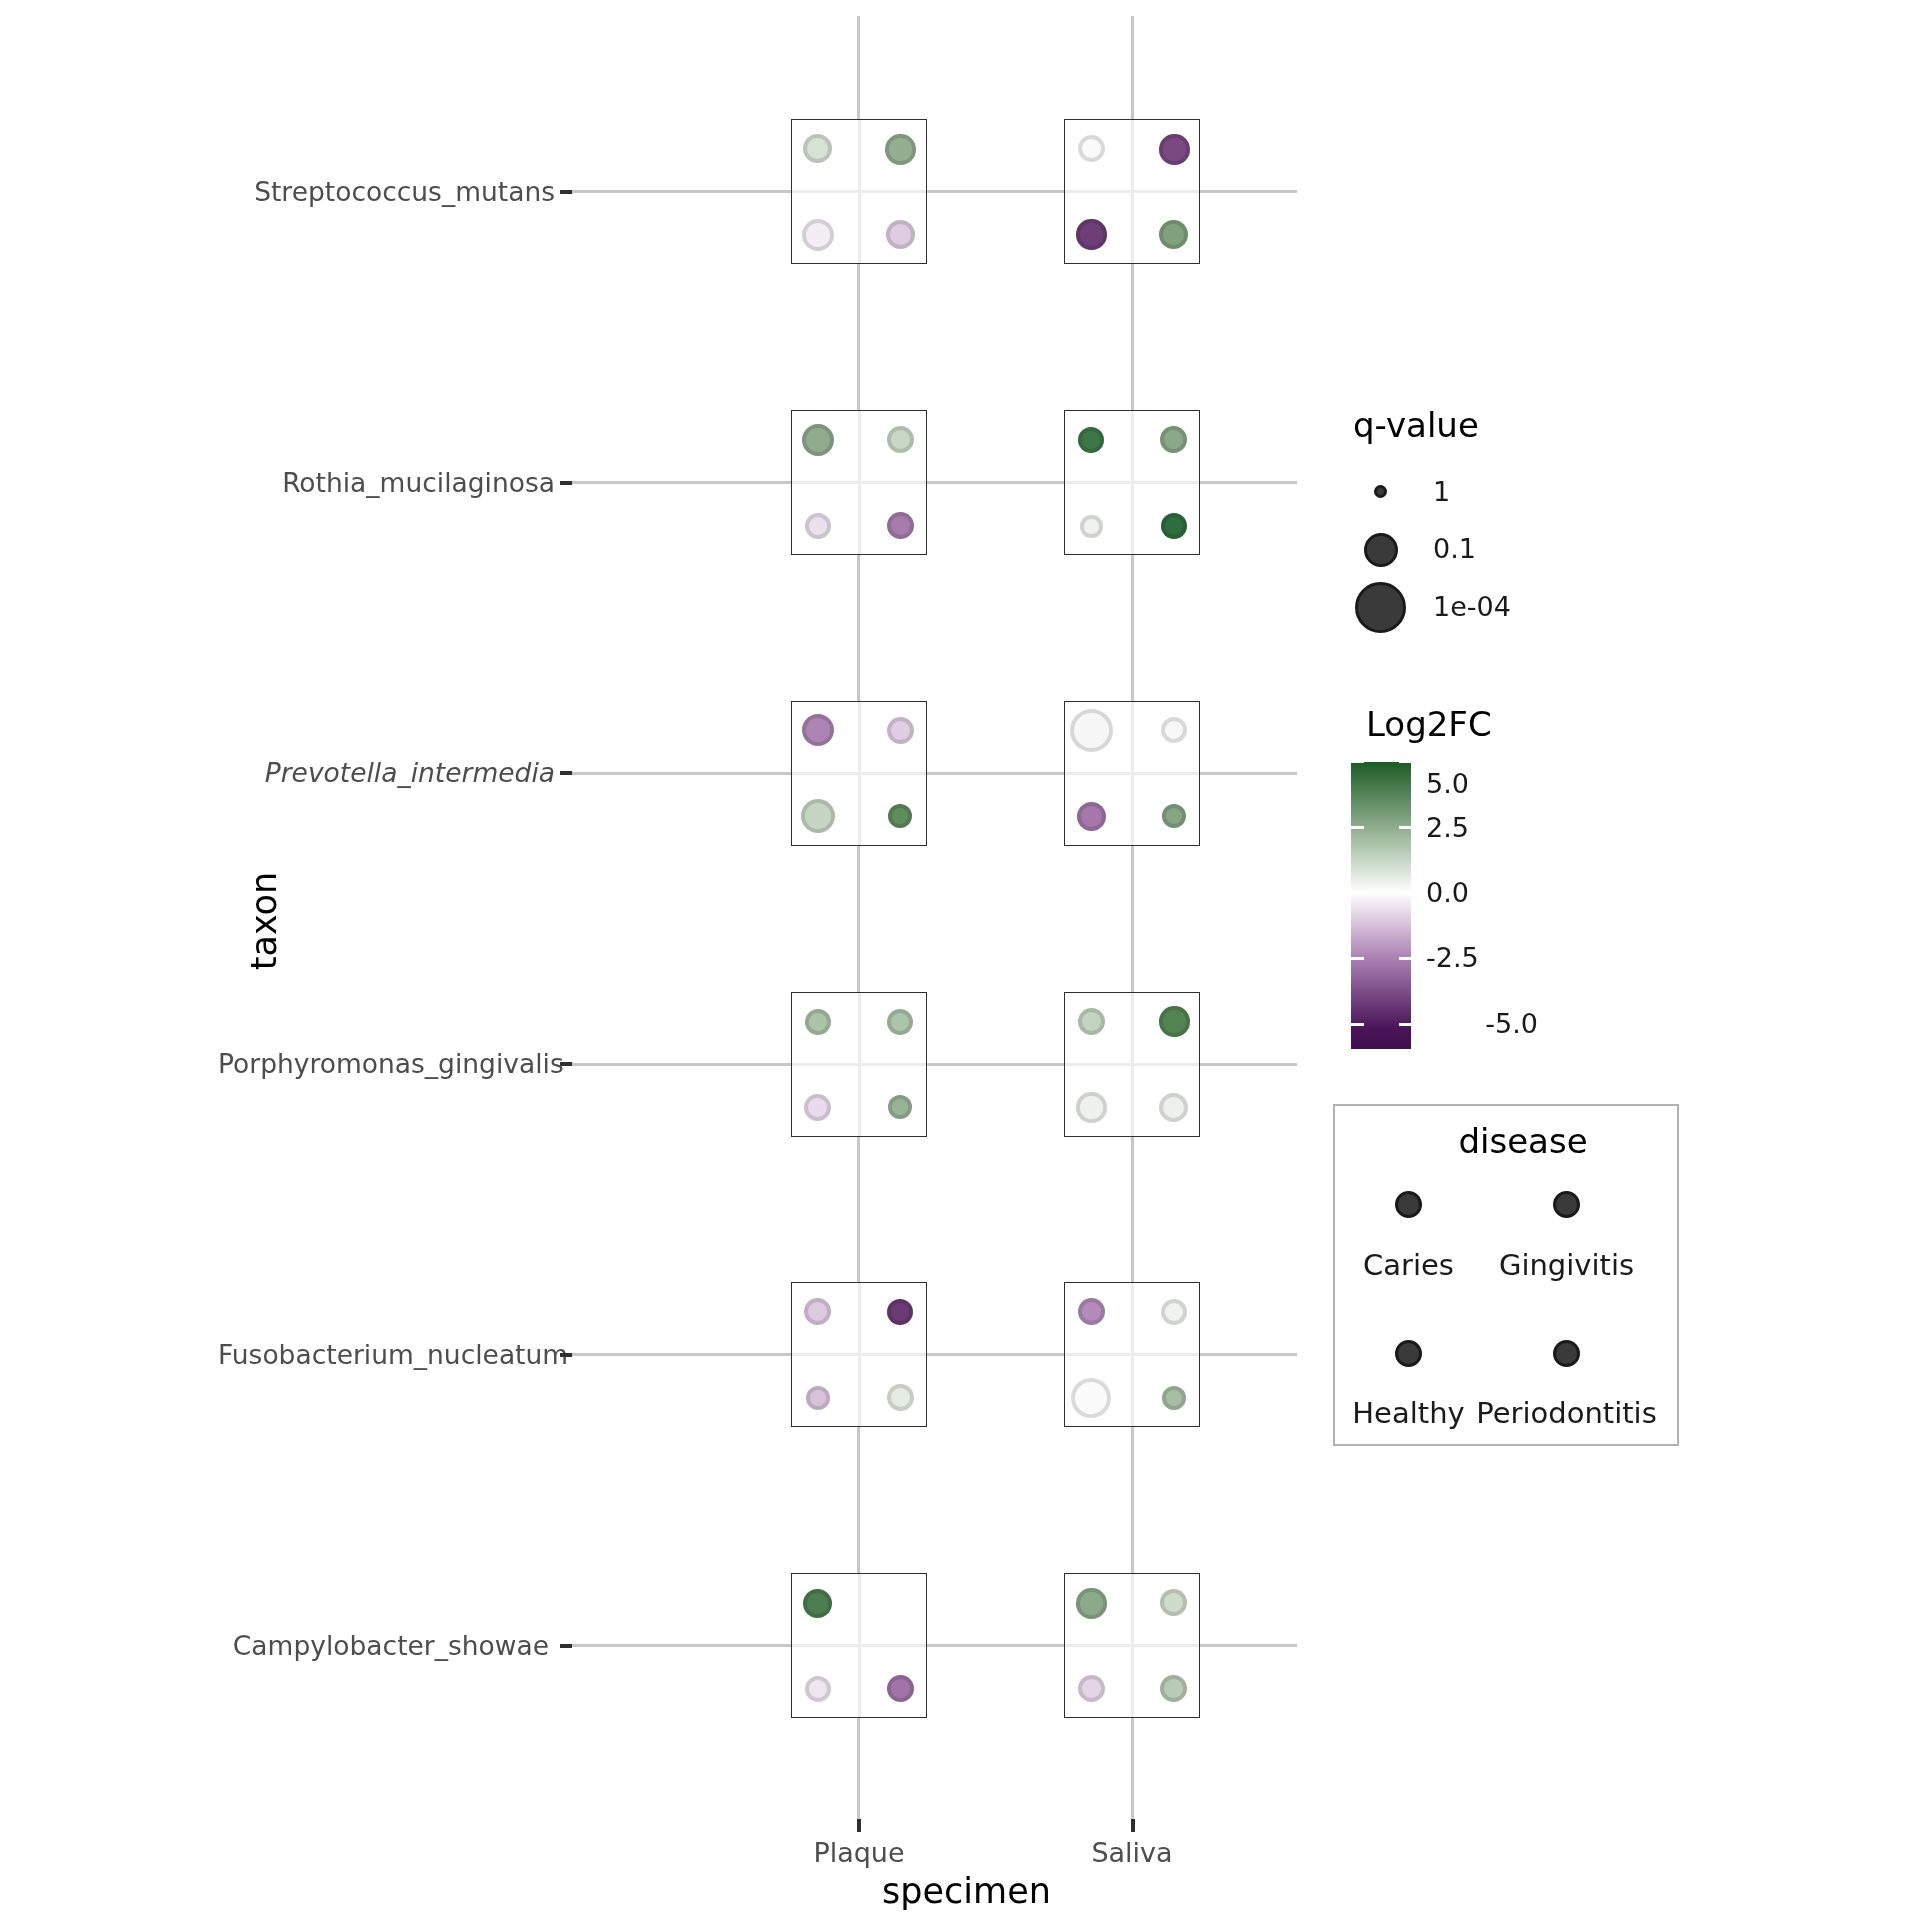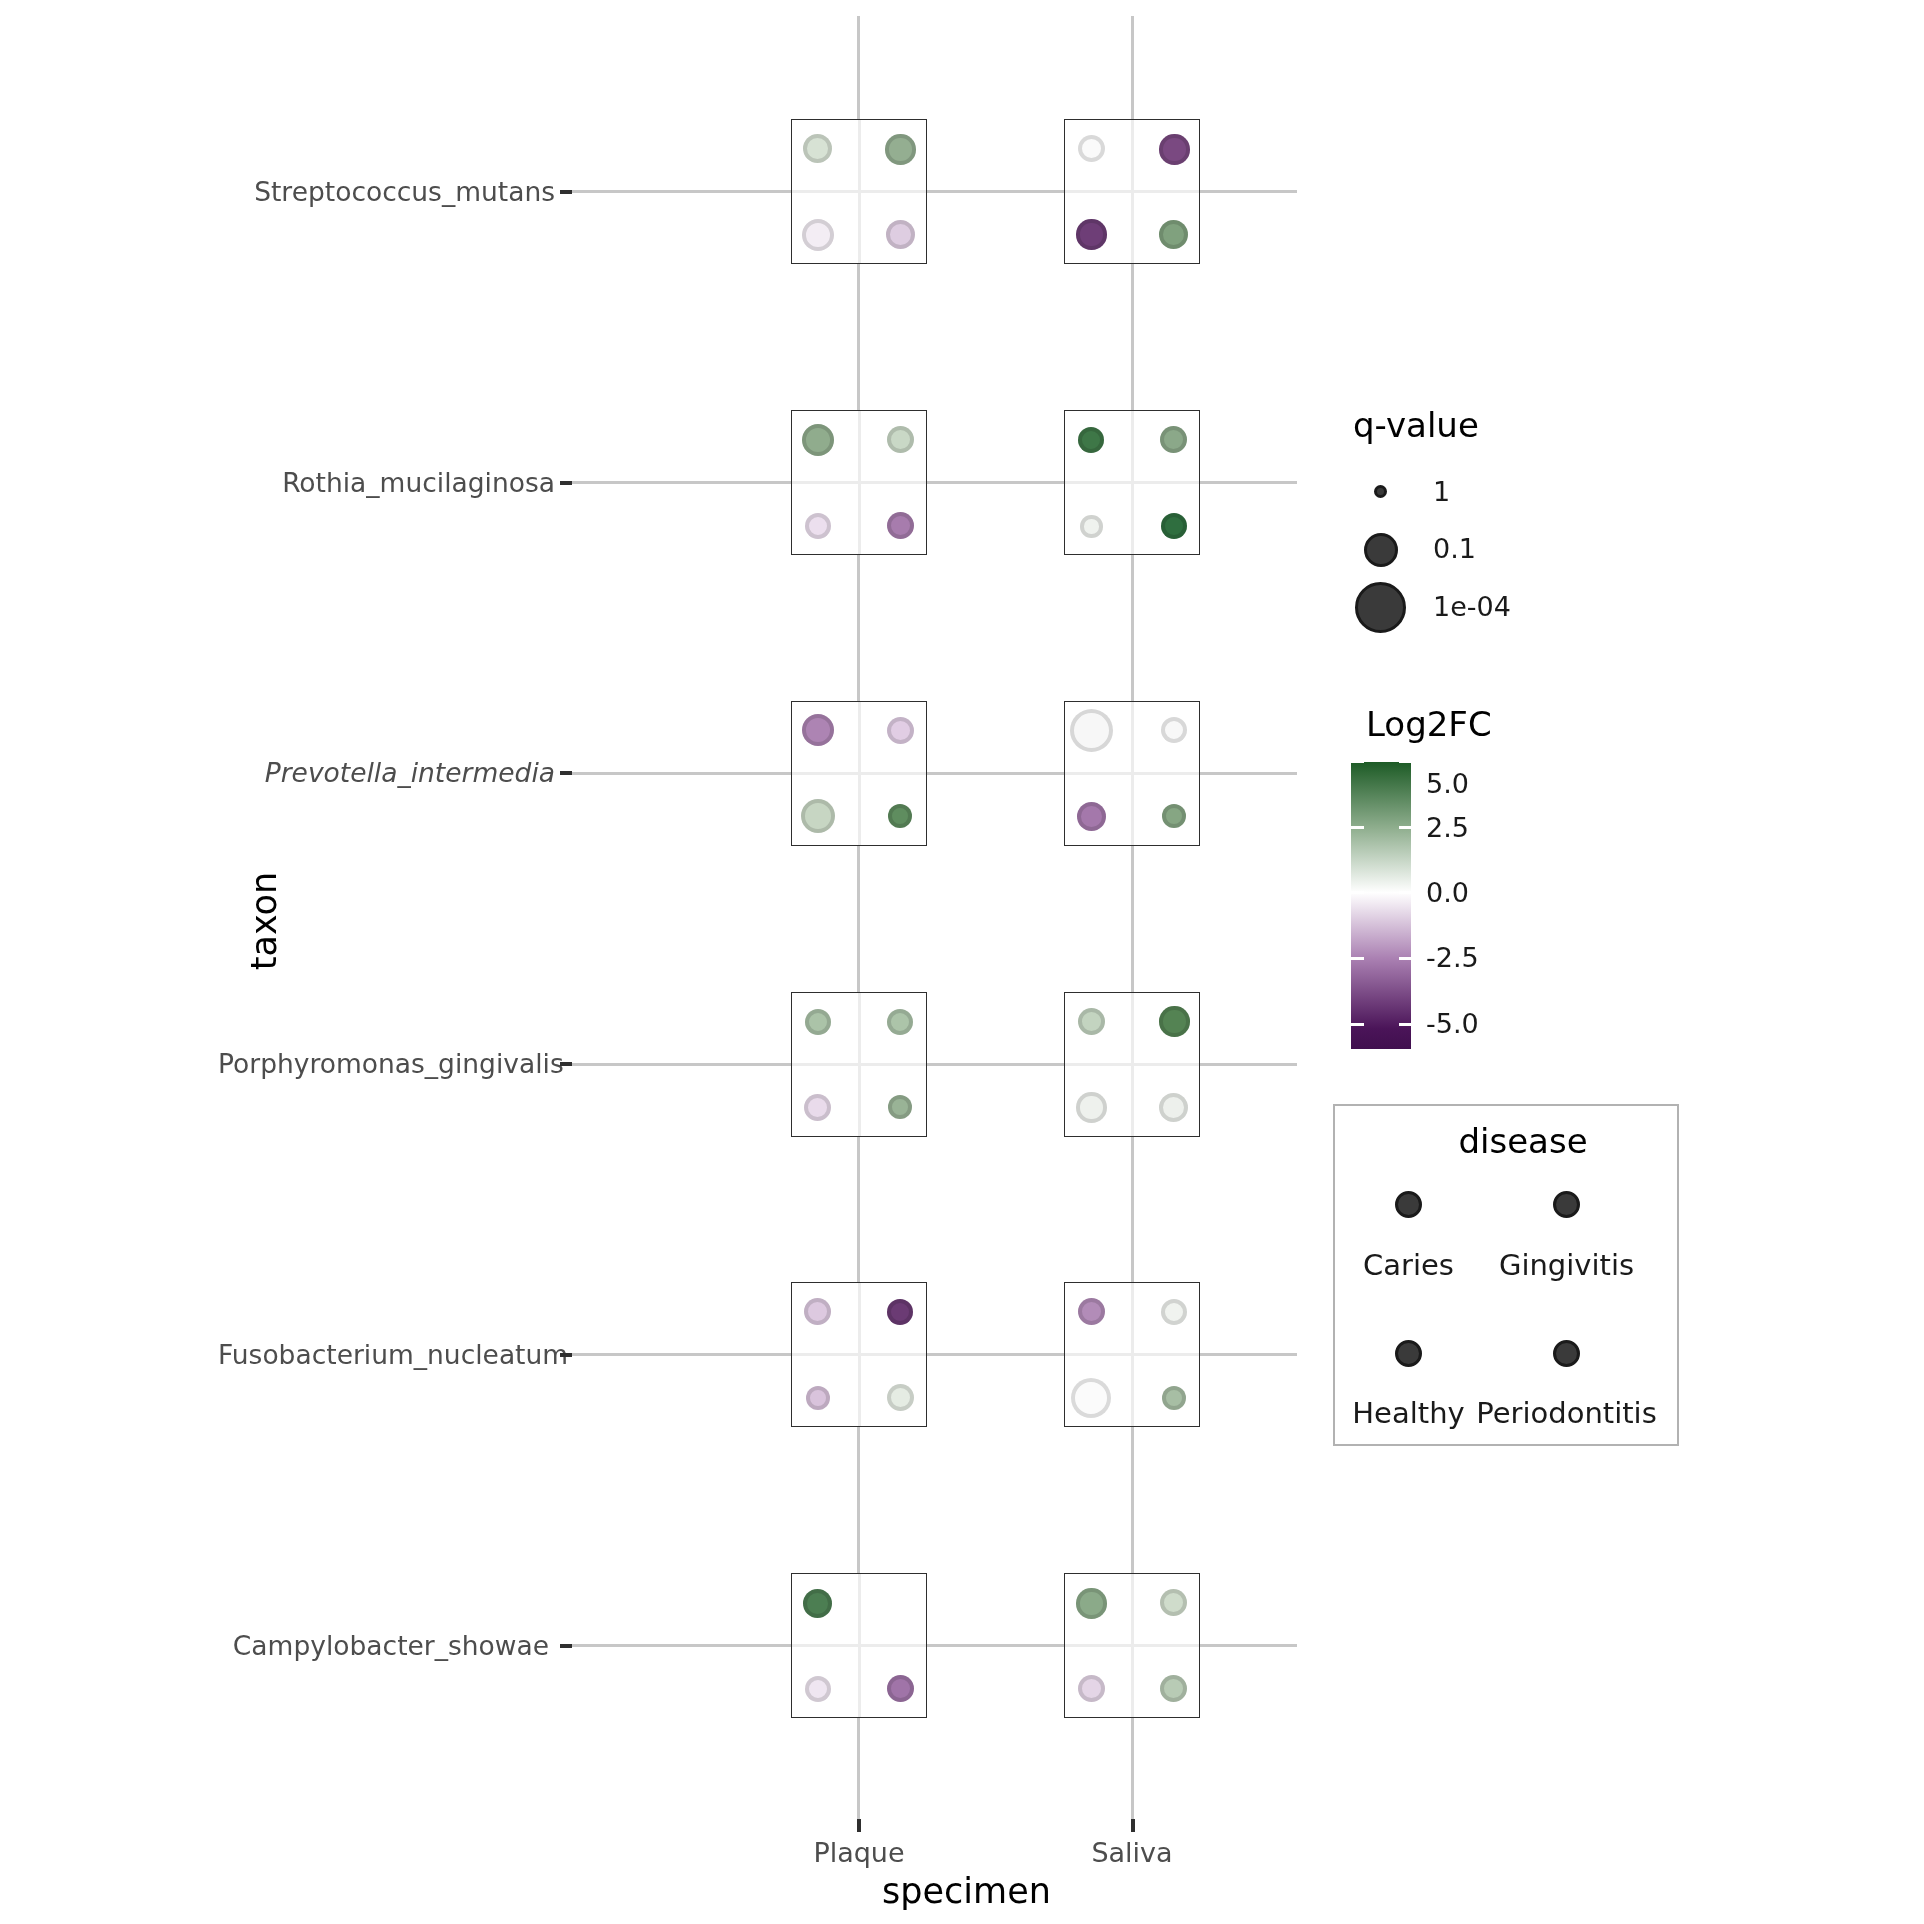--- a/index.html
+++ b/index.html
@@ -165,21 +165,21 @@
   <div class="legend-label" style="left:1433px;top:476px;">1</div>
   <div class="legend-label" style="left:1433px;top:533px;">0.1</div>
   <div class="legend-label" style="left:1433px;top:591px;">1e-04</div>
 
   <div class="legend-title" style="left:1354px;top:704px;margin-left:12px;">Log2FC</div>
   <div id="colorbar" style="background: linear-gradient(rgb(29, 91, 38) 0%, rgb(143, 174, 142) 23%, rgb(255, 255, 255) 45.5%, rgb(170, 128, 178) 68.5%, rgb(74, 20, 88) 93%, rgb(64, 15, 78) 100%);"></div>
   <div class="cb-label" style="top:768px;">5.0</div>
   <div class="cb-label" style="top:812px;">2.5</div>
   <div class="cb-label" style="top:877px;">0.0</div>
   <div class="cb-label" style="top:942px;">-2.5</div>
-  <div class="cb-label" style="top:1008px;">-5.0</div>
+  <div class="cb-label" style="top:1008px;text-align:right;">-5.0</div>
 
   <div id="disease-box"></div>
   <div class="legend-title" style="left:1333px;top:1121px;width:380px;text-align:center;">disease</div>
   <div class="legend-dot" style="left:1395px;top:1191px;width:27px;height:27px;"></div>
   <div class="legend-dot" style="left:1553px;top:1191px;width:27px;height:27px;"></div>
   <div class="legend-dot" style="left:1395px;top:1340px;width:27px;height:27px;"></div>
   <div class="legend-dot" style="left:1553px;top:1340px;width:27px;height:27px;"></div>
   <div class="disease-label" style="left:1296px;top:1249px;">Caries</div>
   <div class="disease-label" style="left:1454px;top:1249px;">Gingivitis</div>
   <div class="disease-label" style="left:1296px;top:1397px;">Healthy</div>

